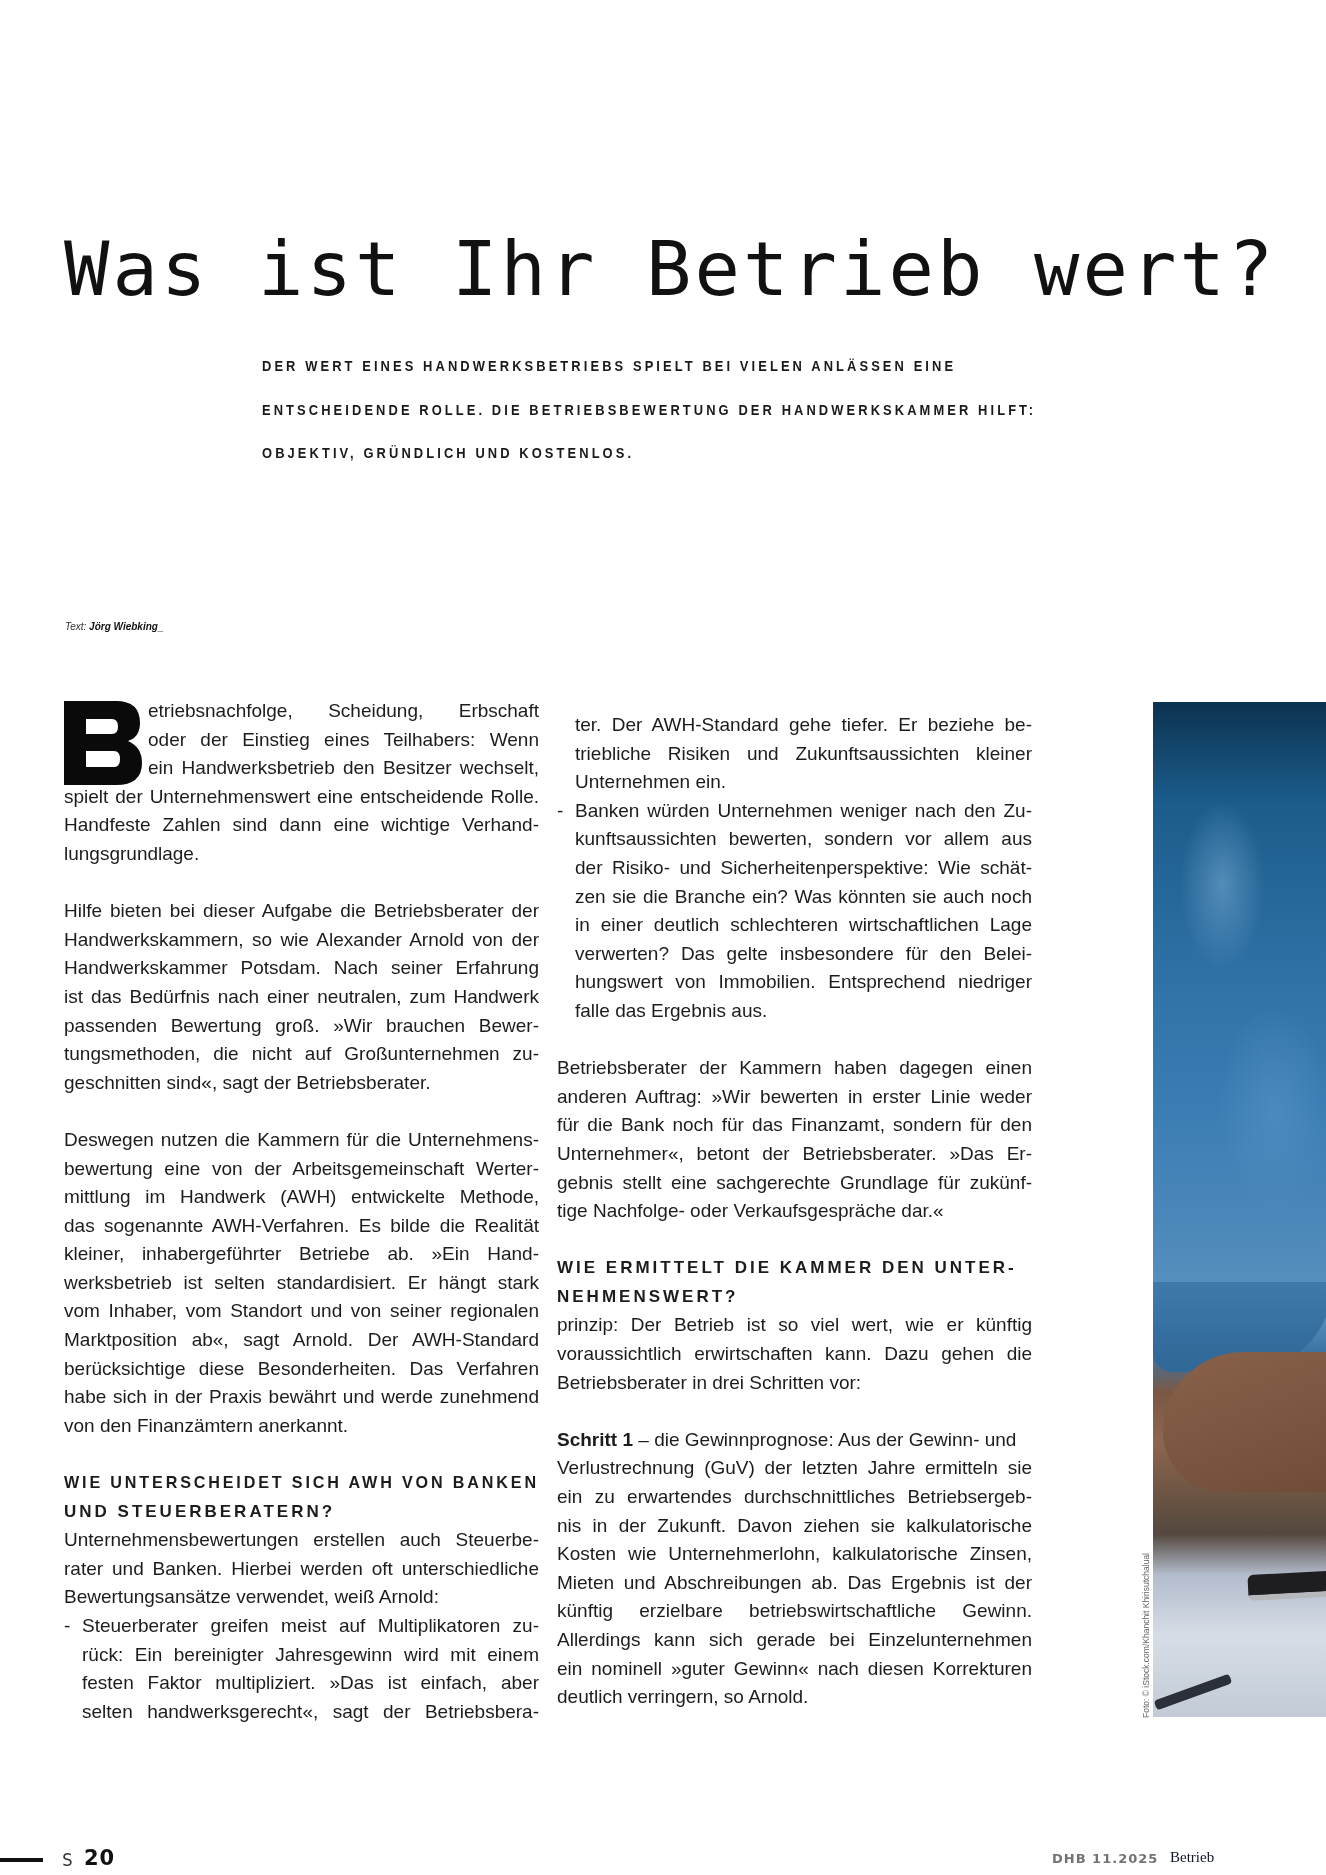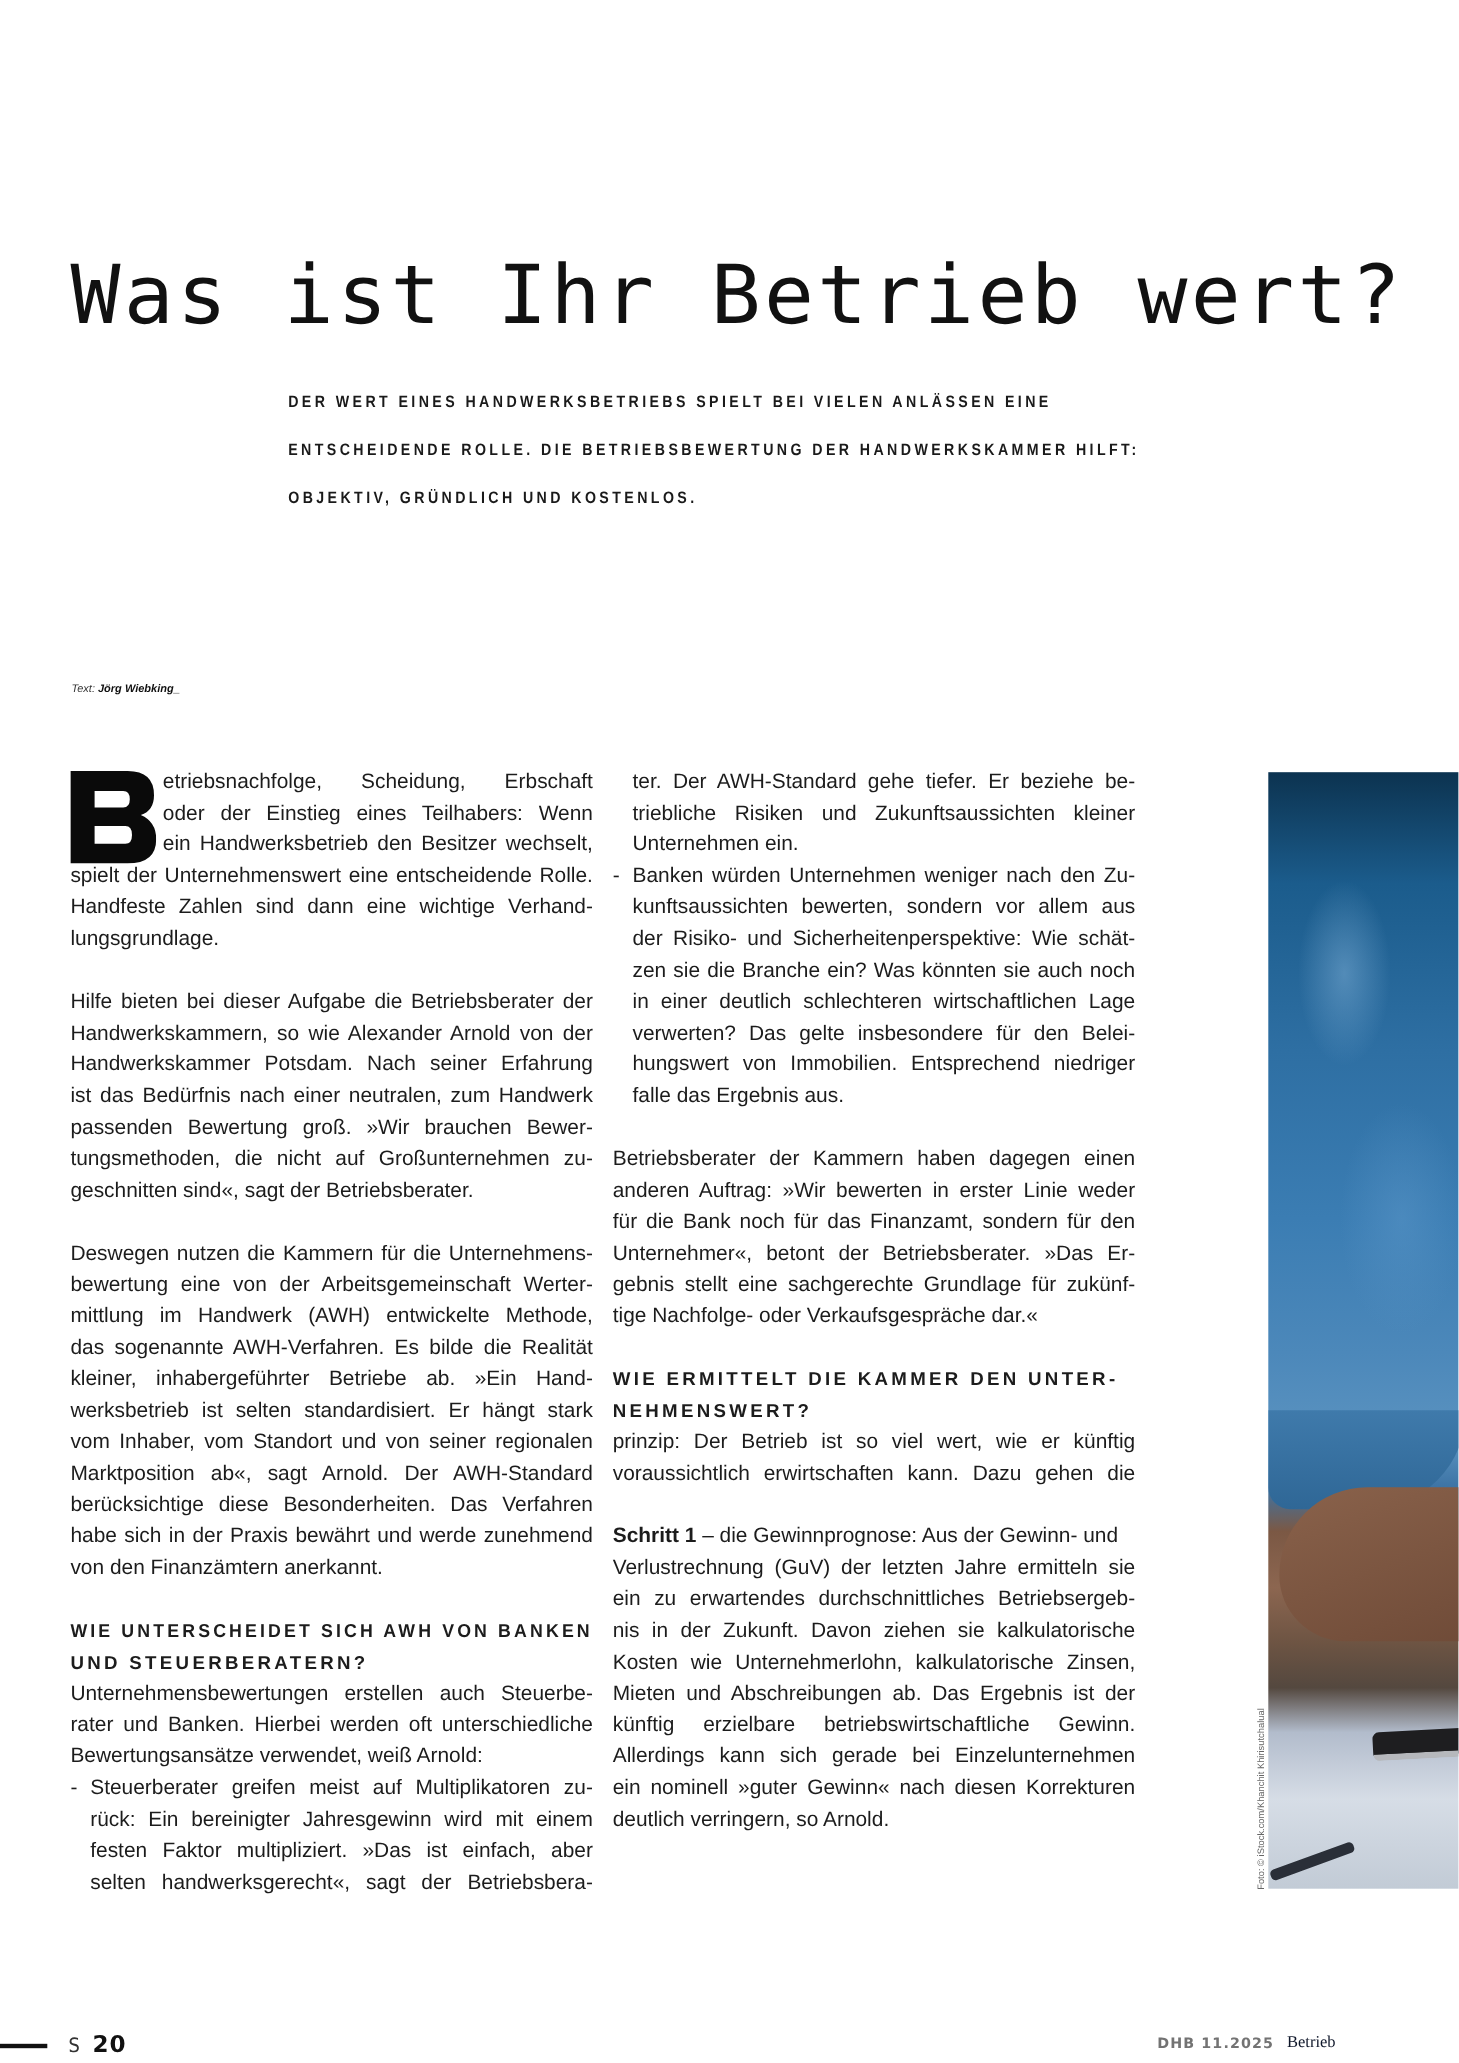--- a/index.html
+++ b/index.html
@@ -4,21 +4,21 @@
 <style>
   html, body { margin:0; padding:0; background:#ffffff; }
   body { width:1326px; height:1875px; position:relative; overflow:hidden; color:#1a1a1a; font-family:"Liberation Sans", sans-serif; }
   .title { position:absolute; left:64px; top:232px; font-family:"DejaVu Sans Mono", monospace; font-size:74px; font-weight:normal; letter-spacing:3px; color:#111; white-space:nowrap; margin:0; line-height:1; transform:scaleX(1.02); transform-origin:left; }
   .deck { position:absolute; left:262px; top:344px; width:960px; font-family:"Liberation Sans", sans-serif; font-weight:bold; font-size:15px; letter-spacing:3.6px; line-height:43.5px; color:#1a1a1a; margin:0; }
   .deck span { display:block; white-space:nowrap; transform:scaleX(0.86); transform-origin:left; }
   .byline { position:absolute; left:65px; top:621px; font-size:10px; font-style:italic; color:#333; white-space:nowrap; }
   .byline b { font-weight:bold; color:#111; }
   .col { position:absolute; top:697px; width:475px; font-size:19px; line-height:28.6px; color:#1c1c1c; }
   .col1 { left:64px; }
-  .col2 { left:557px; }
+  .col2 { left:557px;margin-top:14px; }
   .line { display:block; white-space:nowrap; text-align:justify; text-align-last:justify; height:28.6px; overflow:visible; transform-origin:left; }
   .line.last { text-align-last:left; }
   .gap { height:28.6px; }
   .indent { padding-left:18px; }
   .dash { position:absolute; margin-left:-18px; }
   .drop { position:absolute; left:0; top:4px; width:78px; height:84px; }
   .dc-indent { padding-left:84px; }
   .h { font-weight:bold; letter-spacing:3px; font-size:17px; }
   .photo { position:absolute; left:1153px; top:702px; width:173px; height:1015px; overflow:hidden;
     background:
@@ -119,20 +119,21 @@
   <span class="line">anderen Auftrag: »Wir bewerten in erster Linie weder</span>
   <span class="line">für die Bank noch für das Finanzamt, sondern für den</span>
   <span class="line">Unternehmer«, betont der Betriebsberater. »Das Er-</span>
   <span class="line">gebnis stellt eine sachgerechte Grundlage für zukünf-</span>
   <span class="line last">tige Nachfolge- oder Verkaufsgespräche dar.«</span>
   <div class="gap"></div>
   <span class="line last h">WIE ERMITTELT DIE KAMMER DEN UNTER-</span>
   <span class="line last h">NEHMENSWERT?</span>
   <span class="line">prinzip: Der Betrieb ist so viel wert, wie er künftig</span>
   <span class="line">voraussichtlich erwirtschaften kann. Dazu gehen die</span>
+  <span class="line last">Betriebsberater in drei Schritten vor:</span>
   <div class="gap"></div>
   <span class="line last"><b>Schritt 1</b><span> – die Gewinnprognose: Aus der Gewinn- und</span></span>
   <span class="line">Verlustrechnung (GuV) der letzten Jahre ermitteln sie</span>
   <span class="line">ein zu erwartendes durchschnittliches Betriebsergeb-</span>
   <span class="line">nis in der Zukunft. Davon ziehen sie kalkulatorische</span>
   <span class="line">Kosten wie Unternehmerlohn, kalkulatorische Zinsen,</span>
   <span class="line">Mieten und Abschreibungen ab. Das Ergebnis ist der</span>
   <span class="line">künftig erzielbare betriebswirtschaftliche Gewinn.</span>
   <span class="line">Allerdings kann sich gerade bei Einzelunternehmen</span>
   <span class="line">ein nominell »guter Gewinn« nach diesen Korrekturen</span>

